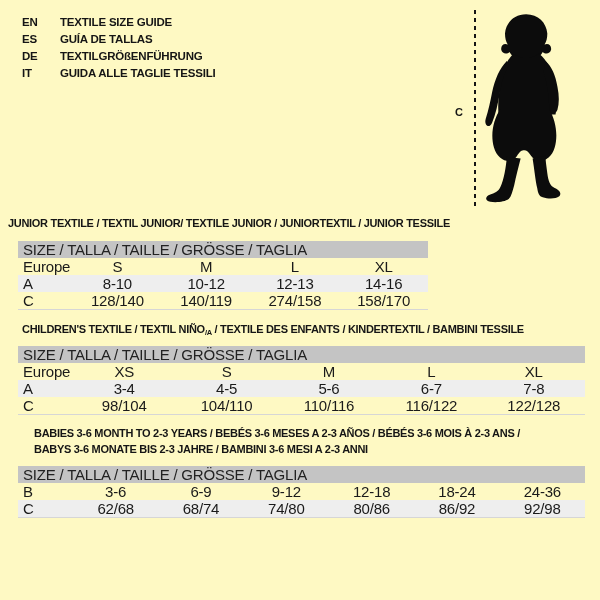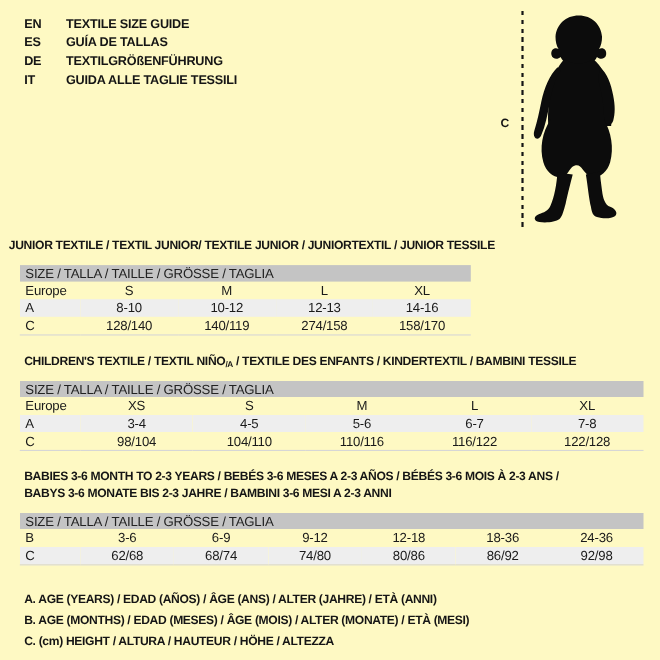--- a/index.html
+++ b/index.html
@@ -15,24 +15,24 @@
   .c-label{position:absolute;left:455px;top:106px;font-size:11px;font-weight:bold;}
   .dash-line{
     position:absolute;left:474px;top:10px;width:2px;height:198px;
     background:repeating-linear-gradient(to bottom,#151515 0 4px,transparent 4px 8px);
   }
   .baby-svg{position:absolute;left:482px;top:8px;width:92px;height:200px;}
   
   .sec-title{position:absolute;font-size:11px;font-weight:bold;white-space:nowrap;letter-spacing:-0.3px;}
   .t1{left:8px;top:217px;}
   .t2{left:22px;top:323px;}
-  .t3{left:22px;top:425px;line-height:16px;white-space:normal;width:560px;}
+  .t3{left:34px;top:425px;line-height:16px;white-space:normal;width:560px;}
   .sub-sm{font-size:7.5px;vertical-align:-2px;}
   
-  table.tbl{position:absolute;border-collapse:collapse;table-layout:fixed;font-size:12px;color:#1a1a1a;}
+  table.tbl{position:absolute;border-collapse:collapse;table-layout:fixed;font-size:15px;color:#1a1a1a;}
   .tbl1{left:18px;top:241px;width:410px;}
   .tbl2{left:18px;top:346px;width:567px;}
   .tbl3{left:18px;top:466px;width:567px;}
   .tbl td{height:16px;padding:0;text-align:center;overflow:hidden;white-space:nowrap;}
   .tbl td.lbl{text-align:left;padding-left:5px;}
   .tbl col.c0{width:55px;}
   .tbl tr.bar td{background:#c4c4c4;text-align:left;padding-left:5px;height:15px;color:#222;}
   .tbl tr.stripe td{background:#eeeeee;}
   .tbl tr.last td{border-bottom:1px solid #d6d6d6;}
   
@@ -170,34 +170,29 @@
     <tbody>
         <tr class="bar">
       <td colspan="7">SIZE / TALLA / TAILLE / GRÖSSE / TAGLIA</td>
     </tr>
     <tr>
       <td class="lbl">B</td>
       <td>3-6</td>
       <td>6-9</td>
       <td>9-12</td>
       <td>12-18</td>
-      <td>18-36</td>
+      <td>18-24</td>
       <td>24-36</td>
     </tr>
     <tr class="stripe last">
       <td class="lbl">C</td>
       <td>62/68</td>
       <td>68/74</td>
       <td>74/80</td>
       <td>80/86</td>
       <td>86/92</td>
       <td>92/98</td>
     </tr>
   </tbody>
     </table>
 
-  <div class="footnotes">
-    <div class="footnote">A. AGE (YEARS) / EDAD (AÑOS) / ÂGE (ANS) / ALTER (JAHRE) / ETÀ (ANNI)</div>
-    <div class="footnote">B. AGE (MONTHS) / EDAD (MESES) / ÂGE (MOIS) / ALTER (MONATE) / ETÀ (MESI)</div>
-    <div class="footnote">C. (cm) HEIGHT / ALTURA / HAUTEUR / HÖHE / ALTEZZA</div>
-  </div>
 
 </div>
 
 </body></html>

